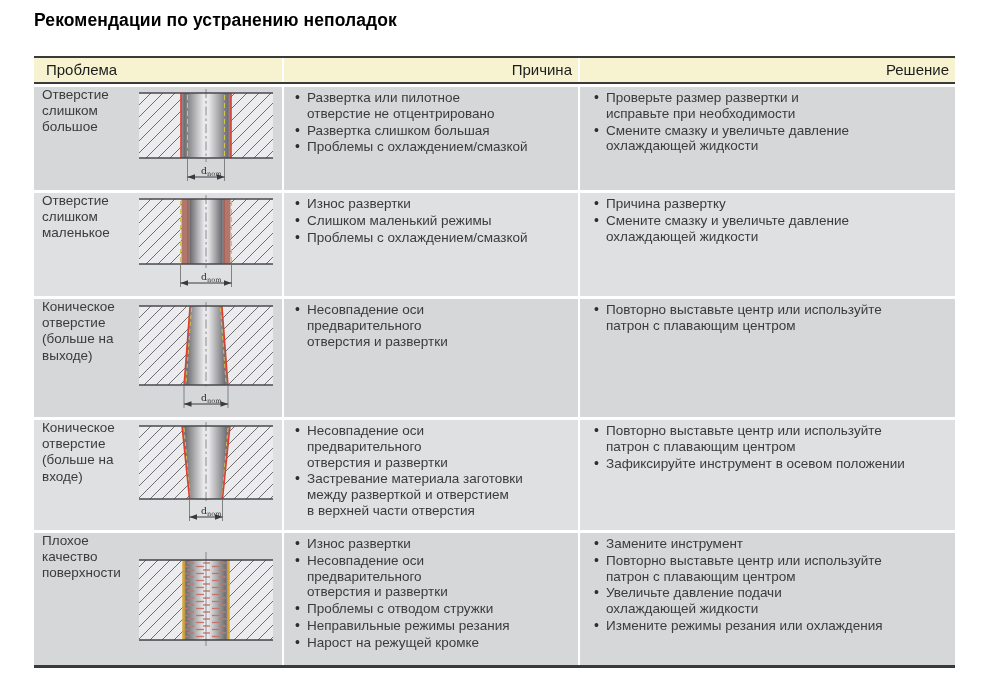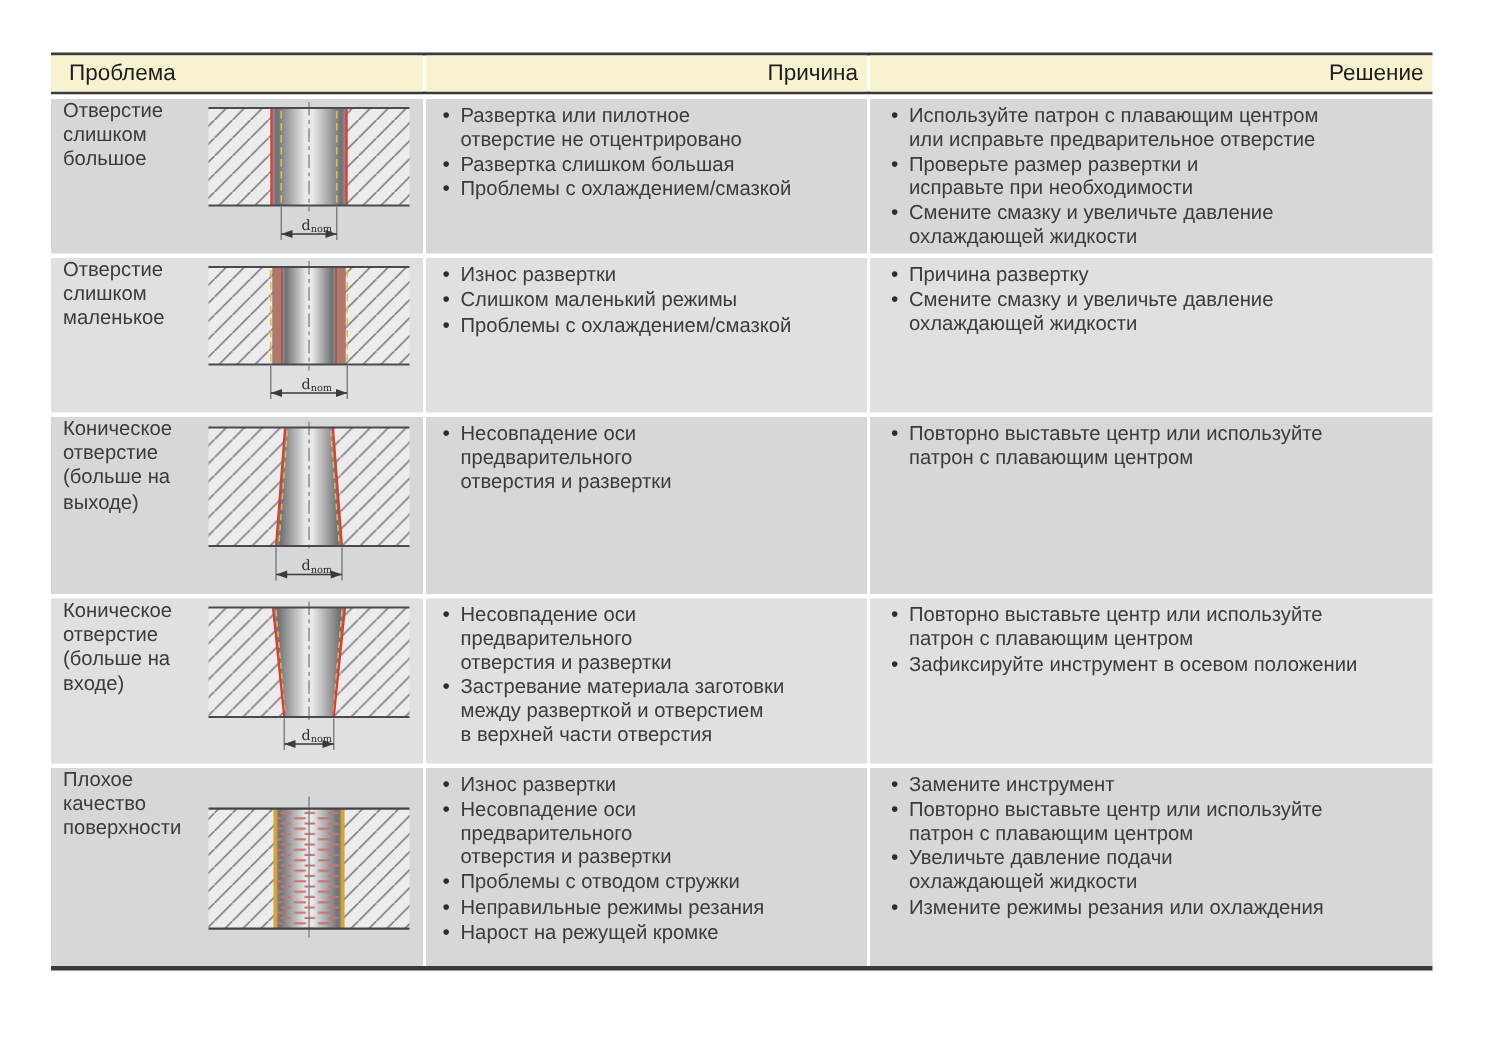--- a/index.html
+++ b/index.html
@@ -71,20 +71,21 @@
       <stop offset="1" stop-color="#98989c"></stop>
     </linearGradient>
     <pattern id="rough" patternUnits="userSpaceOnUse" width="16" height="7">
       <line x1="1" y1="1.5" x2="9" y2="1.5" stroke="#c4766a" stroke-width="1.4"></line>
       <line x1="8" y1="5" x2="15" y2="5" stroke="#c4766a" stroke-width="1.4"></line>
     </pattern>
   </defs>
 </svg>
 
 <div class="page">
+  <div class="doc-title">Рекомендации по устранению неполадок</div>
 
   <div class="ttable">
     <div class="thead">
       <div class="th first">Проблема</div>
       <div class="th center">Причина</div>
       <div class="th center">Решение</div>
     </div>
 
     <div class="tbody">
 
@@ -115,22 +116,20 @@
       <div class="cell c-dark">
         <ul class="bullets">
             <li>Развертка или пилотное
 отверстие не отцентрировано</li>
             <li>Развертка слишком большая</li>
             <li>Проблемы с охлаждением/смазкой</li>
           </ul>
       </div>
       <div class="cell c-dark solcell">
         <ul class="bullets">
-            <li>Используйте патрон с плавающим центром
-или исправьте предварительное отверстие</li>
             <li>Проверьте размер развертки и
 исправьте при необходимости</li>
             <li>Смените смазку и увеличьте давление
 охлаждающей жидкости</li>
           </ul>
       </div>
 
       <div class="cell c-light probcell">
         <div class="problabel">Отверстие
 слишком

